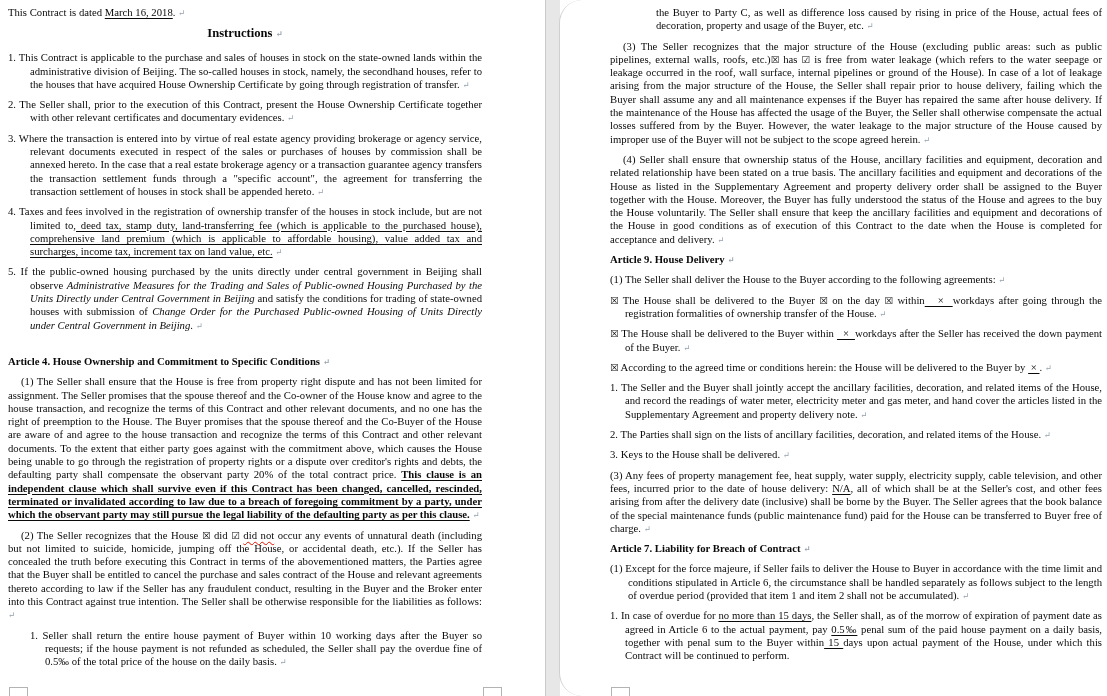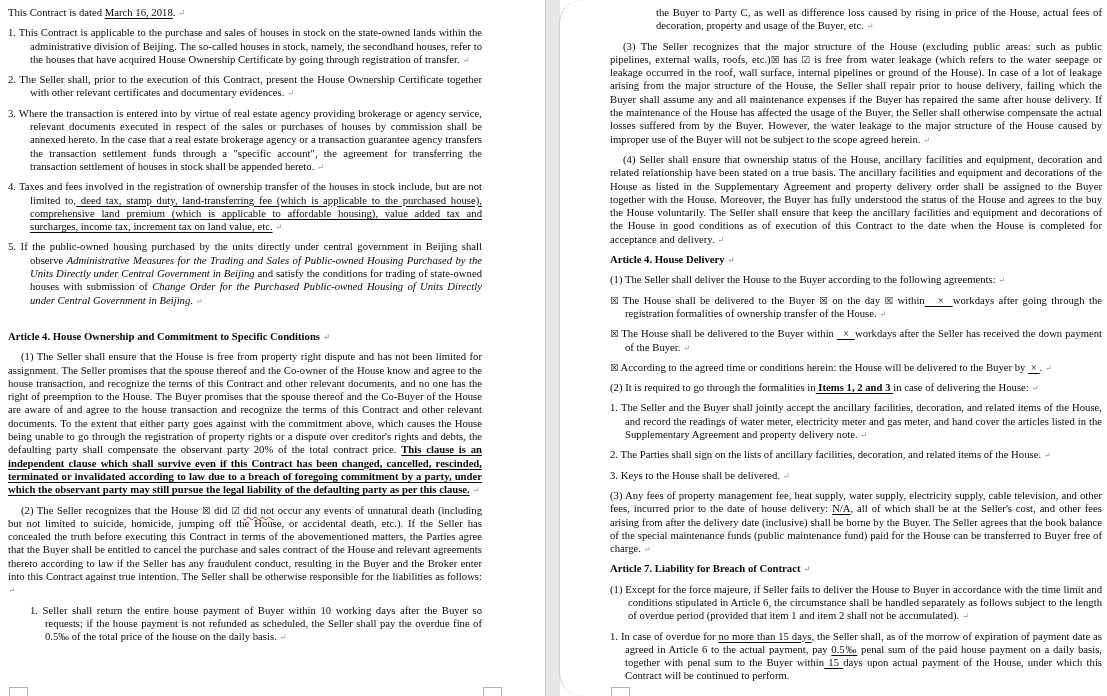--- a/index.html
+++ b/index.html
@@ -38,20 +38,21 @@
   .cb{font-family:"DejaVu Sans",sans-serif;font-size:9.5px;}
 
   .cmark{position:absolute;width:17px;height:8px;border:1px solid #b3b3b3;border-bottom:none;background:transparent;}
 </style>
 </head>
 <body>
 
 <div class="page" id="page-left">
   <div class="page-inner">
     <div class="p"><span>This Contract is dated </span><span class="u">March 16, 2018</span><span>. </span><span class="pm">↵</span></div>
+    <div class="doc-subtitle"><span>Instructions </span><span class="pm">↵</span></div>
     <div class="p hang1"><span>1. This Contract is applicable to the purchase and sales of houses in stock on the state-owned lands within the administrative division of Beijing. The so-called houses in stock, namely, the secondhand houses, refer to the houses that have acquired House Ownership Certificate by going through registration of transfer. </span><span class="pm">↵</span></div>
     <div class="p hang1"><span>2. The Seller shall, prior to the execution of this Contract, present the House Ownership Certificate together with other relevant certificates and documentary evidences. </span><span class="pm">↵</span></div>
     <div class="p hang1"><span>3. Where the transaction is entered into by virtue of real estate agency providing brokerage or agency service, relevant documents executed in respect of the sales or purchases of houses by commission shall be annexed hereto. In the case that a real estate brokerage agency or a transaction guarantee agency transfers the transaction settlement funds through a "specific account", the agreement for transferring the transaction settlement of houses in stock shall be appended hereto. </span><span class="pm">↵</span></div>
     <div class="p hang1"><span>4. Taxes and fees involved in the registration of ownership transfer of the houses in stock include, but are not limited to,</span><span class="u"> deed tax, stamp duty, land-transferring fee (which is applicable to the purchased house), comprehensive land premium (which is applicable to affordable housing), value added tax and surcharges, income tax, increment tax on land value, etc.</span><span> </span><span class="pm">↵</span></div>
     <div class="p hang1"><span>5. If the public-owned housing purchased by the units directly under central government in Beijing shall observe </span><span class="i">Administrative Measures for the Trading and Sales of Public-owned Housing Purchased by the Units Directly under Central Government in Beijing</span><span> and satisfy the conditions for trading of state-owned houses with submission of </span><span class="i">Change Order for the Purchased Public-owned Housing of Units Directly under Central Government in Beijing</span><span>. </span><span class="pm">↵</span></div>
     <div class="p h gap-before"><span class="b">Article 4. House Ownership and Commitment to Specific Conditions </span><span class="pm">↵</span></div>
     <div class="p p-ind"><span>(1) The Seller shall ensure that the House is free from property right dispute and has not been limited for assignment. The Seller promises that the spouse thereof and the Co-owner of the House know and agree to the house transaction, and recognize the terms of this Contract and other relevant documents, and no one has the right of preemption to the House. The Buyer promises that the spouse thereof and the Co-Buyer of the House are aware of and agree to the house transaction and recognize the terms of this Contract and other relevant documents. To the extent that either party goes against with the commitment above, which causes the House being unable to go through the registration of property rights or a dispute over creditor's rights and debts, the defaulting party shall compensate the observant party 20% of the total contract price. </span><span class="b u">This clause is an independent clause which shall survive even if this Contract has been changed, cancelled, rescinded, terminated or invalidated according to law due to a breach of foregoing commitment by a party, under which the observant party may still pursue the legal liability of the defaulting party as per this clause.</span><span> </span><span class="pm">↵</span></div>
     <div class="p p-ind"><span>(2) The Seller recognizes that the House </span><span class="cb">☒</span><span> did </span><span class="cb">☑</span><span> </span><span class="w">did not</span><span> occur any events of unnatural death (including but not limited to suicide, homicide, jumping off the House, or accidental death, etc.). If the Seller has concealed the truth before executing this Contract in terms of the abovementioned matters, the Parties agree that the Buyer shall be entitled to cancel the purchase and sales contract of the House and relevant agreements thereto according to law if the Seller has any fraudulent conduct, resulting in the Buyer and the Broker enter into this Contract against true intention. The Seller shall be otherwise responsible for the liabilities as follows: </span><span class="pm">↵</span></div>
     <div class="p hang2"><span>1. Seller shall return the entire house payment of Buyer within 10 working days after the Buyer so requests; if the house payment is not refunded as scheduled, the Seller shall pay the overdue fine of 0.5‰ of the total price of the house on the daily basis. </span><span class="pm">↵</span></div>
 
@@ -60,26 +61,25 @@
   <div class="cmark" style="left:483px;bottom:0;"></div>
 </div>
 
 <div id="gutter"></div>
 
 <div class="page" id="page-right">
   <div class="page-inner">
     <div class="p cont"><span>the Buyer to Party C, as well as difference loss caused by rising in price of the House, actual fees of decoration, property and usage of the Buyer, etc. </span><span class="pm">↵</span></div>
     <div class="p p-ind"><span>(3) The Seller recognizes that the major structure of the House (excluding public areas: such as public pipelines, external walls, roofs, etc.)</span><span class="cb">☒</span><span> has </span><span class="cb">☑</span><span> is free from water leakage (which refers to the water seepage or leakage occurred in the roof, wall surface, internal pipelines or ground of the House). In case of a lot of leakage arising from the major structure of the House, the Seller shall repair prior to house delivery, failing which the Buyer shall assume any and all maintenance expenses if the Buyer has repaired the same after house delivery. If the maintenance of the House has affected the usage of the Buyer, the Seller shall otherwise compensate the actual losses suffered from by the Buyer. However, the water leakage to the major structure of the House caused by improper use of the Buyer will not be subject to the scope agreed herein. </span><span class="pm">↵</span></div>
     <div class="p p-ind"><span>(4) Seller shall ensure that ownership status of the House, ancillary facilities and equipment, decoration and related relationship have been stated on a true basis. The ancillary facilities and equipment and decorations of the House as listed in the Supplementary Agreement and property delivery order shall be assigned to the Buyer together with the House. Moreover, the Buyer has fully understood the status of the House and agrees to the buy the House voluntarily. The Seller shall ensure that keep the ancillary facilities and equipment and decorations of the House in good conditions as of execution of this Contract to the date when the House is completed for acceptance and delivery. </span><span class="pm">↵</span></div>
-    <div class="p h"><span class="b">Article 4. House Delivery </span><span class="pm">↵</span></div>
+    <div class="p h"><span class="b">Article 9. House Delivery </span><span class="pm">↵</span></div>
     <div class="p"><span>(1) The Seller shall deliver the House to the Buyer according to the following agreements: </span><span class="pm">↵</span></div>
     <div class="p hang3"><span class="cb">☒</span><span> The House shall be delivered to the Buyer </span><span class="cb">☒</span><span> on the day </span><span class="cb">☒</span><span> within</span><span class="u">&nbsp;&nbsp;&nbsp;×&nbsp;&nbsp;</span><span>workdays after going through the registration formalities of ownership transfer of the House. </span><span class="pm">↵</span></div>
     <div class="p hang3"><span class="cb">☒</span><span> The House shall be delivered to the Buyer within </span><span class="u">&nbsp;&nbsp;×&nbsp;&nbsp;</span><span>workdays after the Seller has received the down payment of the Buyer. </span><span class="pm">↵</span></div>
     <div class="p hang3"><span class="cb">☒</span><span> According to the agreed time or conditions herein: the House will be delivered to the Buyer by </span><span class="u">&nbsp;×&nbsp;</span><span>. </span><span class="pm">↵</span></div>
-    <div class="p"><span>(2) It is required to go through the formalities in</span><span class="b u"> Items 1, 2 and 3 </span><span>in case of delivering the House: </span><span class="pm">↵</span></div>
     <div class="p hang3"><span>1. The Seller and the Buyer shall jointly accept the ancillary facilities, decoration, and related items of the House, and record the readings of water meter, electricity meter and gas meter, and hand cover the articles listed in the Supplementary Agreement and property delivery note. </span><span class="pm">↵</span></div>
     <div class="p hang3"><span>2. The Parties shall sign on the lists of ancillary facilities, decoration, and related items of the House. </span><span class="pm">↵</span></div>
     <div class="p hang3"><span>3. Keys to the House shall be delivered. </span><span class="pm">↵</span></div>
     <div class="p"><span>(3) Any fees of property management fee, heat supply, water supply, electricity supply, cable television, and other fees, incurred prior to the date of house delivery: </span><span class="u">N/A</span><span>, all of which shall be at the Seller's cost, and other fees arising from after the delivery date (inclusive) shall be borne by the Buyer. The Seller agrees that the book balance of the special maintenance funds (public maintenance fund) paid for the House can be transferred to Buyer free of charge. </span><span class="pm">↵</span></div>
     <div class="p h"><span class="b">Article 7. Liability for Breach of Contract </span><span class="pm">↵</span></div>
     <div class="p hang4"><span>(1) Except for the force majeure, if Seller fails to deliver the House to Buyer in accordance with the time limit and conditions stipulated in Article 6, the circumstance shall be handled separately as follows subject to the length of overdue period (provided that item 1 and item 2 shall not be accumulated). </span><span class="pm">↵</span></div>
     <div class="p hang3"><span>1. In case of overdue for </span><span class="u">no more than 15 days</span><span>, the Seller shall, as of the morrow of expiration of payment date as agreed in Article 6 to the actual payment, pay </span><span class="u">0.5‰</span><span> penal sum of the paid house payment on a daily basis, together with penal sum to the Buyer within</span><span class="u">&nbsp;15&nbsp;</span><span>days upon actual payment of the House, under which this Contract will be continued to perform. </span></div>
 
   </div>
   <div class="cmark" style="left:51px;bottom:0;"></div>

